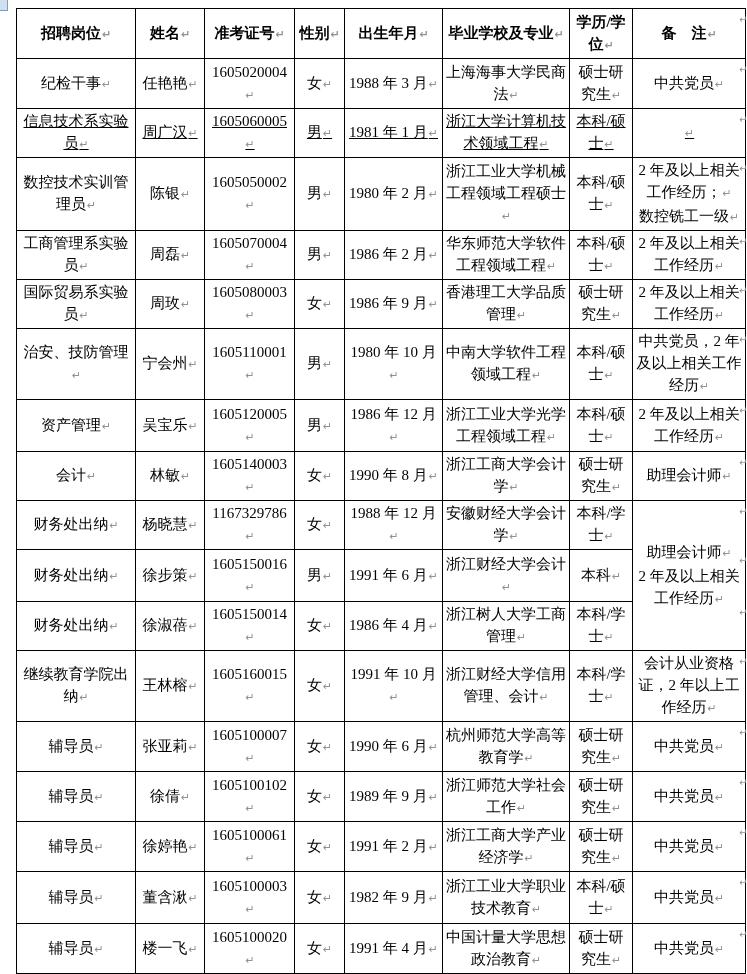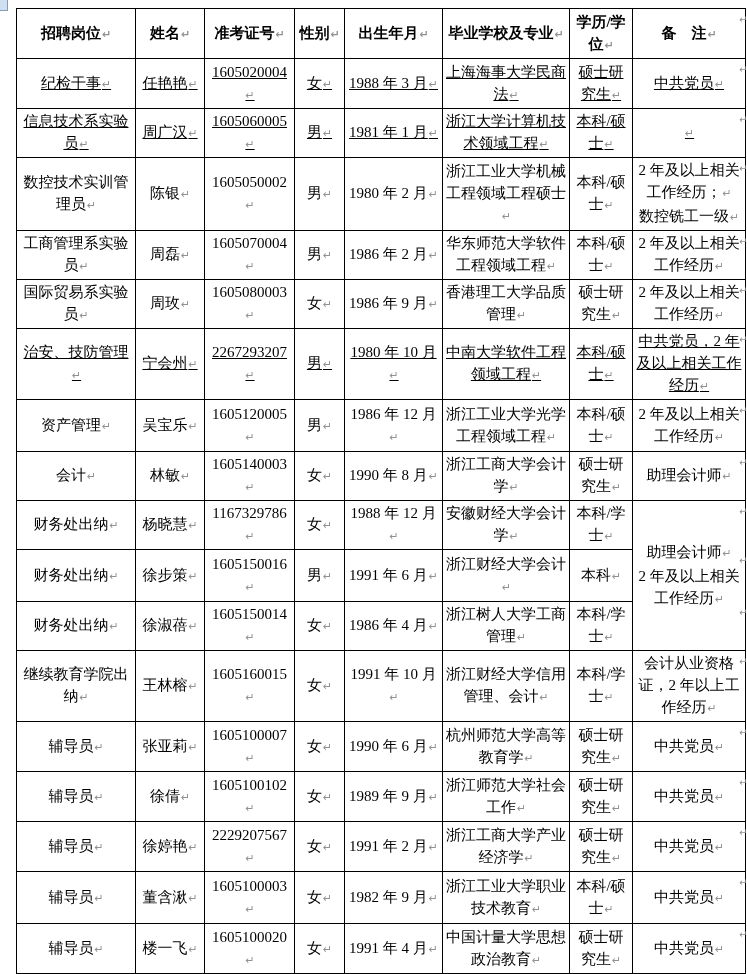--- a/index.html
+++ b/index.html
@@ -81,21 +81,21 @@
           </th>
           <th>
             <div class="p"><span class="txt">学历/学位</span><span class="pm">↵</span></div>
           </th>
           <th>
             <div class="p"><span class="txt">备　注</span><span class="pm">↵</span></div>
           </th>
         </tr>
       </thead>
       <tbody>
-        <tr style="height: 50px; text-decoration: underline;">
+        <tr style="height: 50px;">
           <td>
             <div class="p"><span class="txt">纪检干事</span><span class="pm">↵</span></div>
           </td>
           <td>
             <div class="p"><span class="txt">任艳艳</span><span class="pm">↵</span></div>
           </td>
           <td>
             <div class="p"><span class="txt">1605020004</span><span class="pm">↵</span></div>
           </td>
           <td>
@@ -212,29 +212,29 @@
           <td>
             <div class="p"><span class="txt">香港理工大学品质管理</span><span class="pm">↵</span></div>
           </td>
           <td>
             <div class="p"><span class="txt">硕士研究生</span><span class="pm">↵</span></div>
           </td>
           <td>
             <div class="p"><span class="txt">2 年及以上相关工作经历</span><span class="pm">↵</span></div>
           </td>
         </tr>
-        <tr style="height: 68px; text-decoration: underline;">
+        <tr style="height: 68px;">
           <td>
             <div class="p"><span class="txt">治安、技防管理</span><span class="pm">↵</span></div>
           </td>
           <td>
             <div class="p"><span class="txt">宁会州</span><span class="pm">↵</span></div>
           </td>
           <td>
-            <div class="p"><span class="txt">2267293207</span><span class="pm">↵</span></div>
+            <div class="p"><span class="txt">1605110001</span><span class="pm">↵</span></div>
           </td>
           <td>
             <div class="p"><span class="txt">男</span><span class="pm">↵</span></div>
           </td>
           <td>
             <div class="p"><span class="txt">1980 年 10 月</span><span class="pm">↵</span></div>
           </td>
           <td>
             <div class="p"><span class="txt">中南大学软件工程领域工程</span><span class="pm">↵</span></div>
           </td>
@@ -449,21 +449,21 @@
           </td>
         </tr>
         <tr style="height: 50px;">
           <td>
             <div class="p"><span class="txt">辅导员</span><span class="pm">↵</span></div>
           </td>
           <td>
             <div class="p"><span class="txt">徐婷艳</span><span class="pm">↵</span></div>
           </td>
           <td>
-            <div class="p"><span class="txt">2229207567</span><span class="pm">↵</span></div>
+            <div class="p"><span class="txt">1605100061</span><span class="pm">↵</span></div>
           </td>
           <td>
             <div class="p"><span class="txt">女</span><span class="pm">↵</span></div>
           </td>
           <td>
             <div class="p"><span class="txt">1991 年 2 月</span><span class="pm">↵</span></div>
           </td>
           <td>
             <div class="p"><span class="txt">浙江工商大学产业经济学</span><span class="pm">↵</span></div>
           </td>

